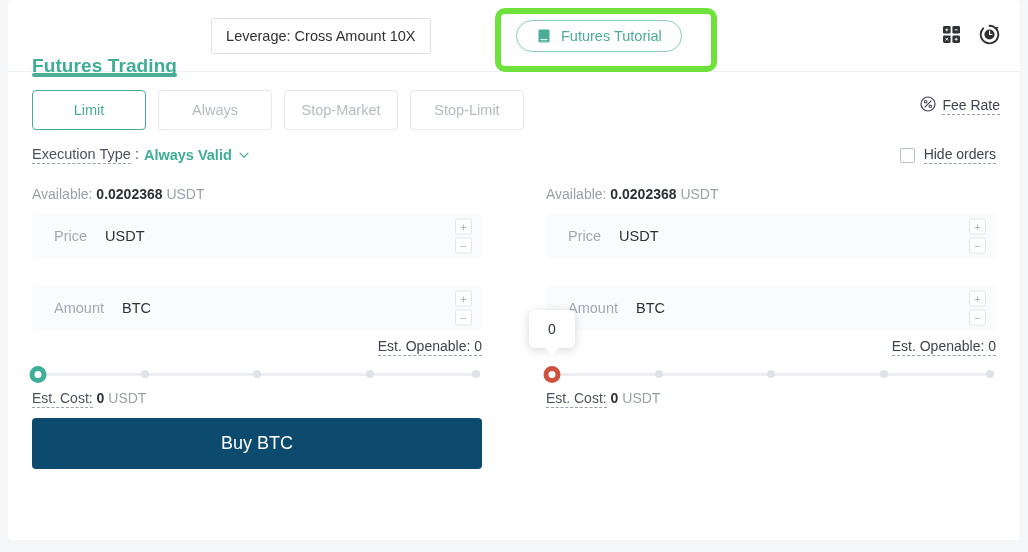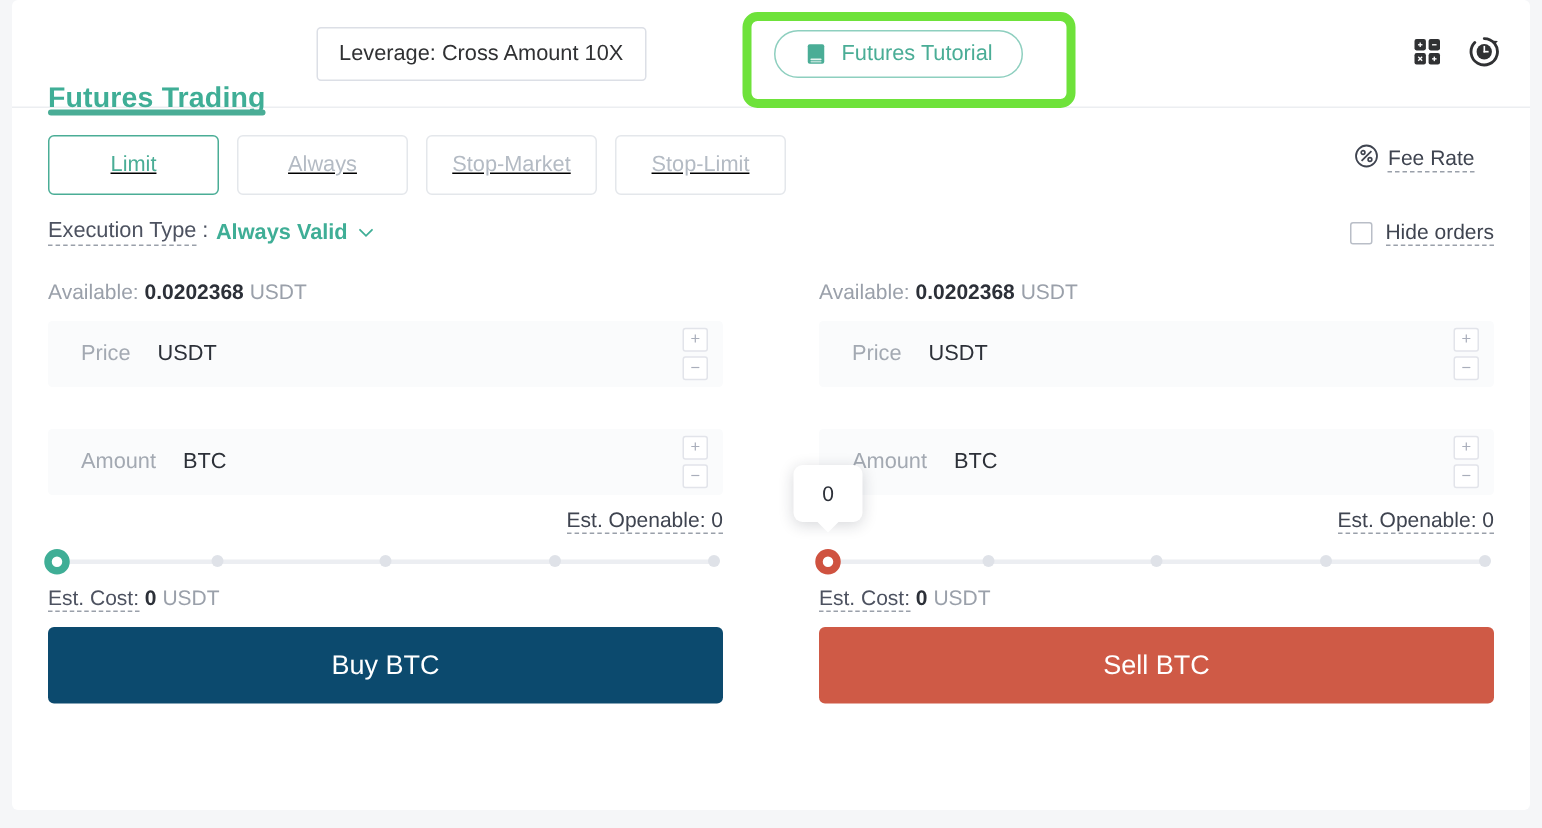--- a/index.html
+++ b/index.html
@@ -75,38 +75,38 @@
   }
   .hicon { cursor: pointer; display: block; }
 
   
   .ordertype-row {
     position: relative;
     padding: 18px 24px 0 24px;
     display: flex;
     align-items: center;
   }
-  .type-tabs { display: flex; gap: 12px; text-decoration: underline; }
+  .type-tabs { display: flex; gap: 12px; }
   .type-tab {
     min-width: 114px;
     text-align: center;
     padding: 11px 10px;
     border: 1px solid #e4e7eb;
     border-radius: 4px;
     background: #fff;
     font-size: 14.5px;
     color: #b4bbc4;
     cursor: pointer;
   }
   .type-tab.active {
     border-color: #4aad96;
     color: #4aad96;
   }
   .fee-rate {
-    position: absolute; right: 37px; top: 24px;
+    position: absolute; right: 20px; top: 24px;
     display: flex; align-items: center; gap: 6px;
     font-size: 14px; color: #3f4450;
     cursor: pointer;
   }
   .fee-rate .lbl { border-bottom: 1px dashed #9aa0aa; padding-bottom: 1px; }
 
   
   .exec-row {
     position: relative;
     padding: 16px 24px 0 24px;
@@ -423,17 +423,16 @@
           <div class="tooltip">0</div>
         </div>
       </div>
 
       <div class="cost">
         <span class="lbl">Est. Cost:</span>
         <b>0</b>
         <span>USDT</span>
       </div>
 
-      <button class="action-btn sell">Sell BTC</button>
     </div>
 
   </div>
 </div>
 
 </body></html>

